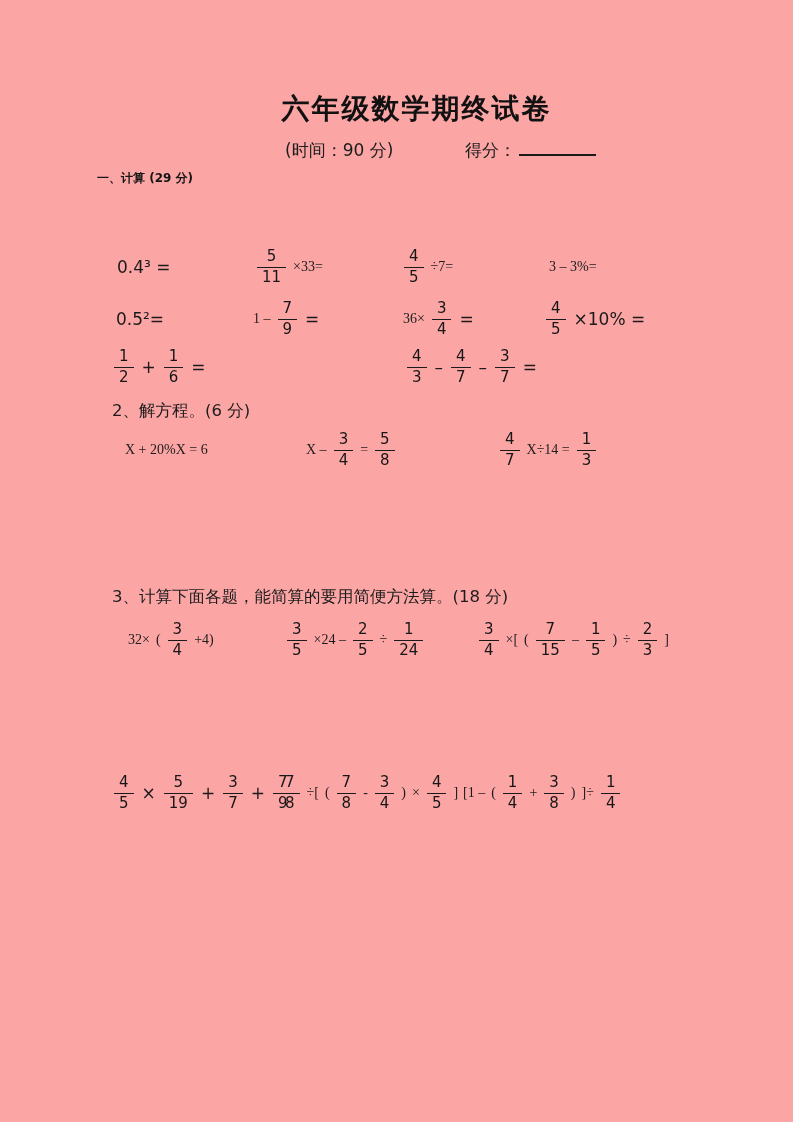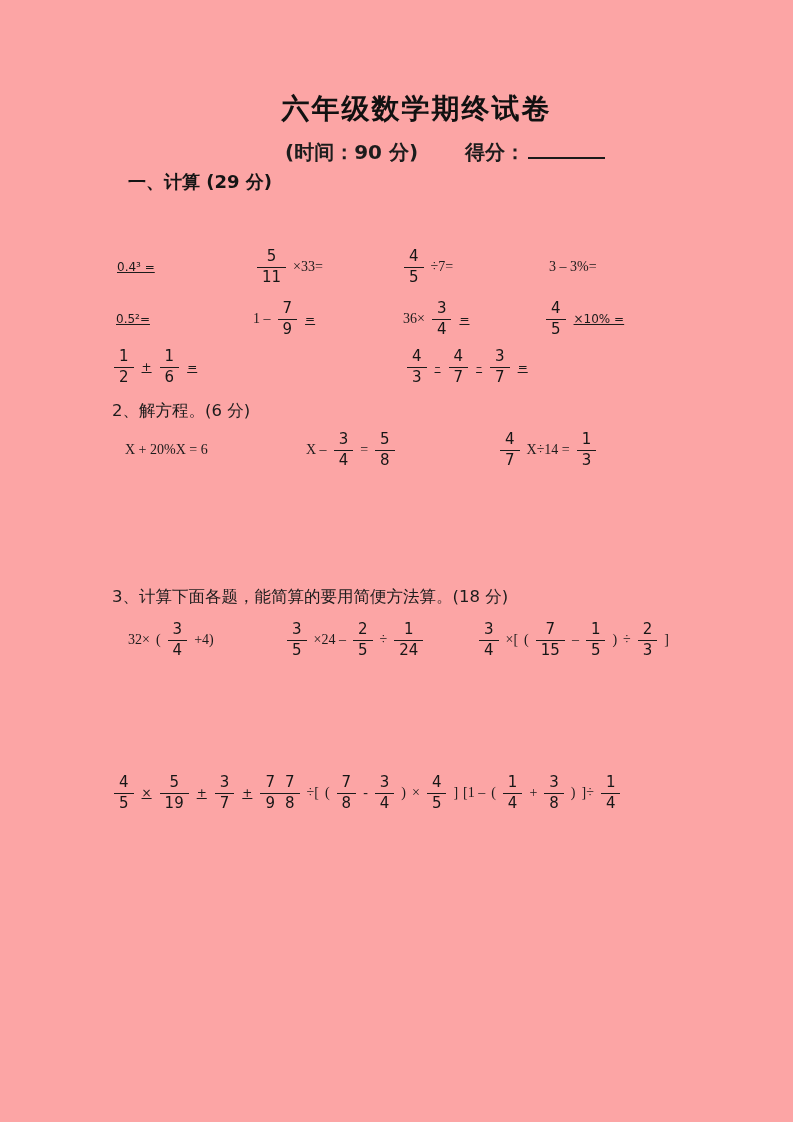--- a/index.html
+++ b/index.html
@@ -14,35 +14,35 @@
   .title {
     position:absolute; top:90px; left:20px; width:793px;
     text-align:center;
     font-family:"DejaVu Sans","Liberation Sans",sans-serif;
     font-weight:700; font-size:28px; letter-spacing:2px;
     color:#111;
   }
   .sub {
     position:absolute; top:139px;
     font-family:"DejaVu Sans","Liberation Sans",sans-serif;
-    font-weight:700; font-size:20px; color:#1c1c1c;
+    font-weight:400; font-size:17px; color:#1c1c1c;
   }
   .sub-time { left:285px; }
   .sub-score { left:465px; }
   .score-blank {
     display:inline-block;
     width:77px; height:14px;
     border-bottom:2px solid #1a1a1a;
     margin-left:3px;
     vertical-align:baseline;
   }
   .heading {
-    position:absolute; left:128px;
-    font-family:"DejaVu Sans","Liberation Sans",sans-serif;
-    font-weight:700; font-size:18px; color:#151515;
+    position:absolute; left:97px;
+    font-family:"DejaVu Sans","Liberation Sans",sans-serif;
+    font-weight:700; font-size:12px; color:#151515;
     white-space:nowrap;
   }
   .qlabel {
     position:absolute; left:112px;
     font-family:"DejaVu Sans","Liberation Sans",sans-serif;
     font-weight:400; font-size:16.5px; color:#1c1c1c;
     white-space:nowrap;
   }
   .mrow { position:absolute; left:0; width:793px; }
   .expr {
@@ -50,23 +50,22 @@
     display:flex; align-items:center;
     white-space:nowrap;
   }
   .tk {
     font-family:"Liberation Serif","DejaVu Serif",serif;
     font-size:14px; color:#1b1b1b;
     margin:0 3px;
   }
   .tk.sans {
     font-family:"DejaVu Sans","Liberation Sans",sans-serif;
-    font-size:12px; font-weight:500;
+    font-size:17px; font-weight:500;
     margin:0 4px;
-    text-decoration:underline;
   }
   .frac {
     display:inline-block; text-align:center;
     vertical-align:middle; margin:0 4px;
     font-family:"DejaVu Sans","Liberation Sans",sans-serif;
     font-size:15px; color:#161616;
   }
   .fnum {
     display:block; padding:0 5px 2px;
     border-bottom:1.6px solid #1a1a1a;

